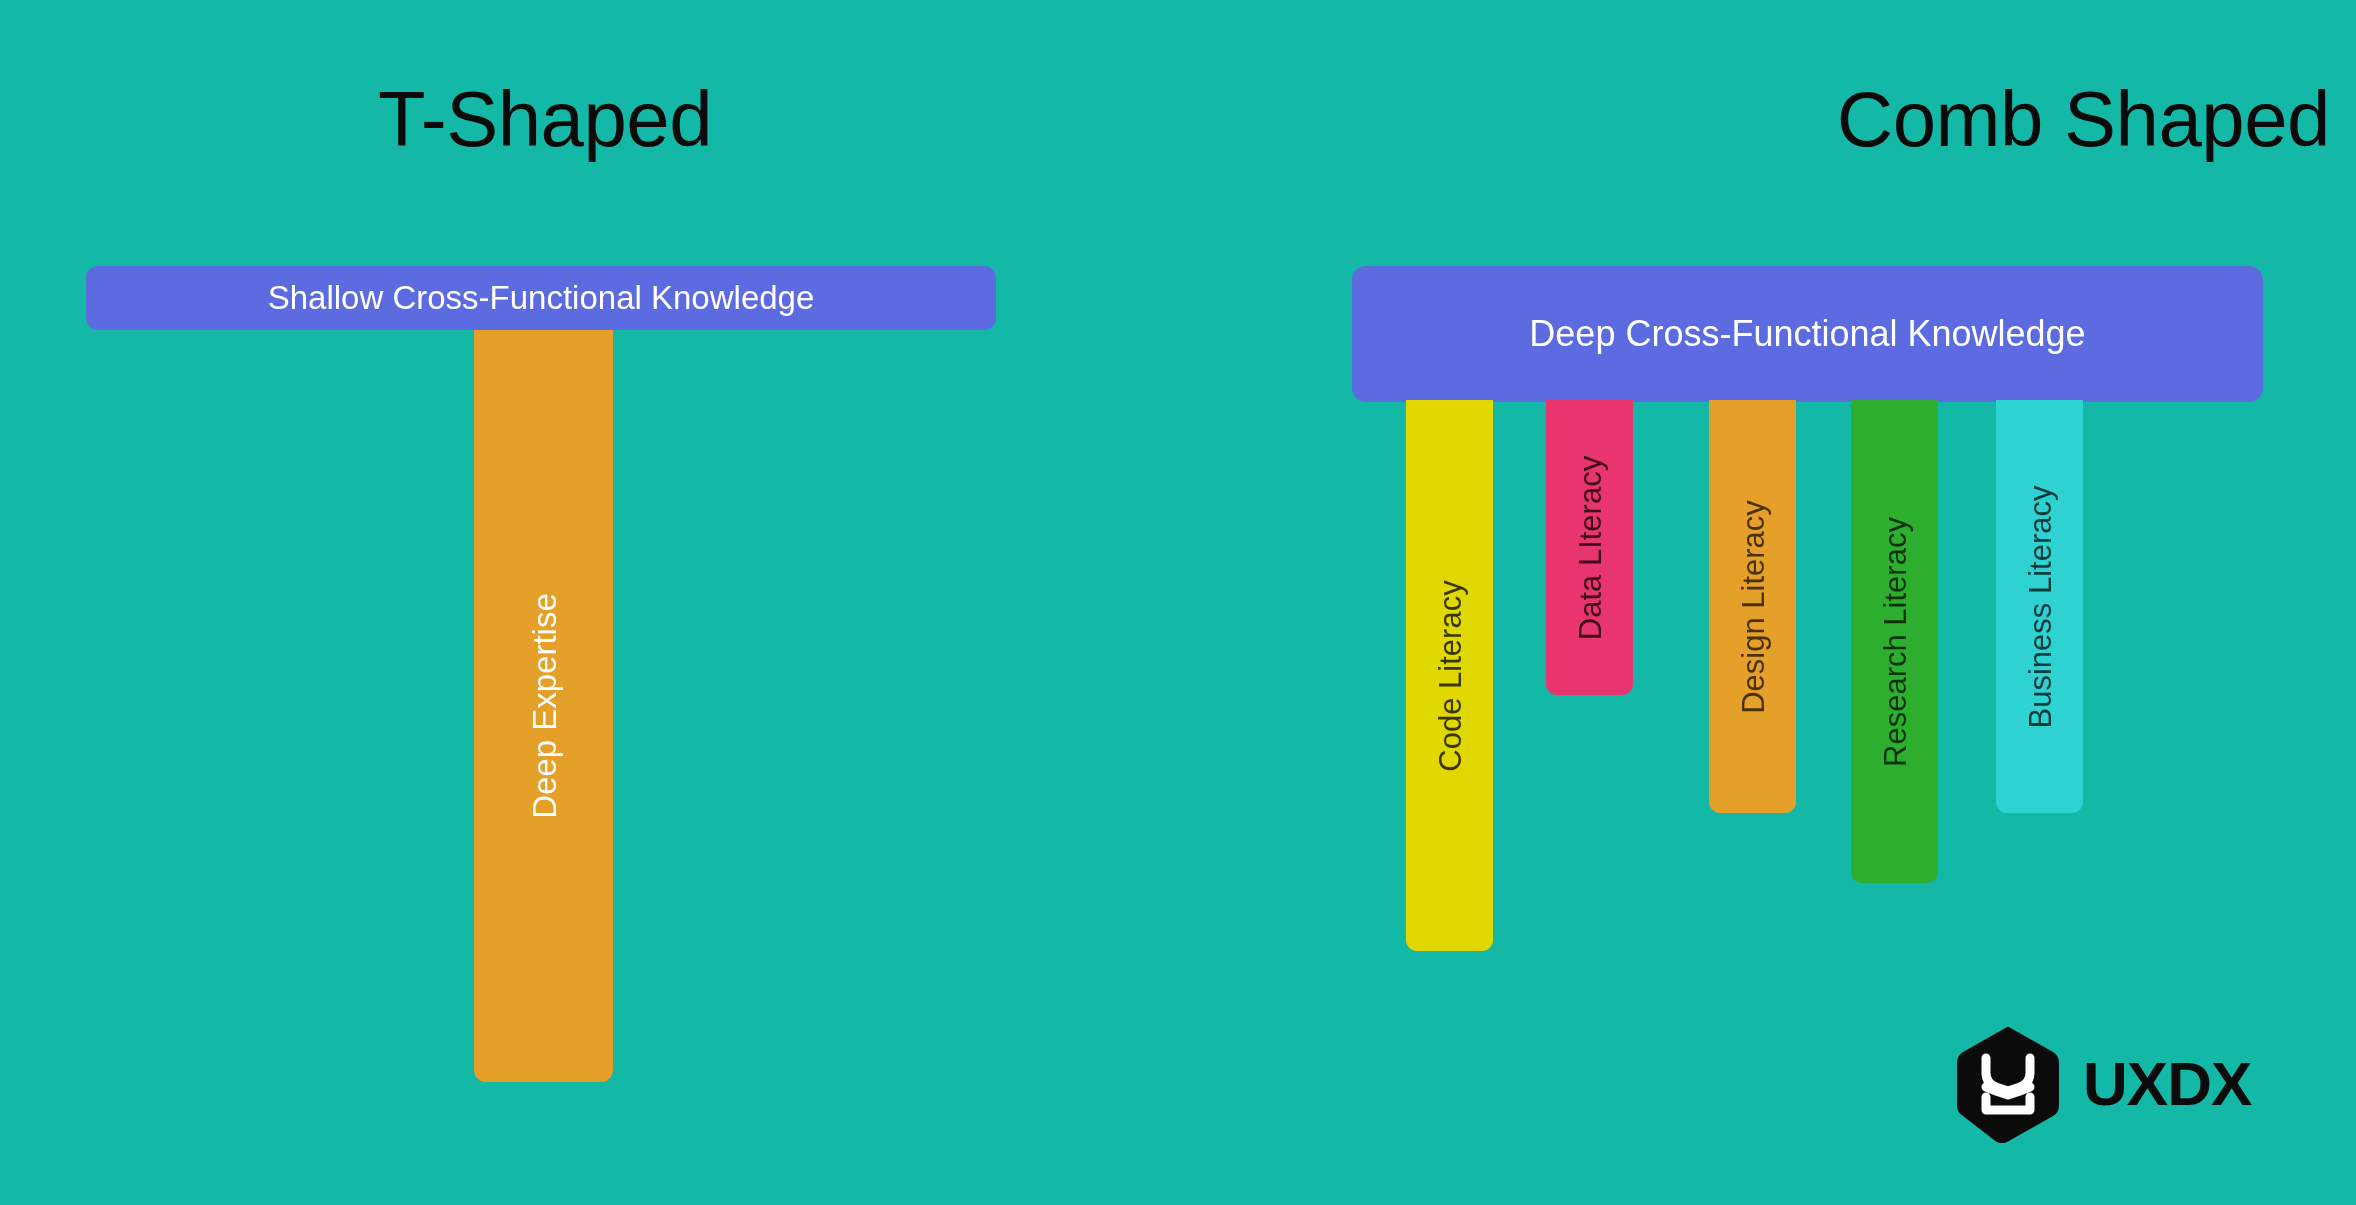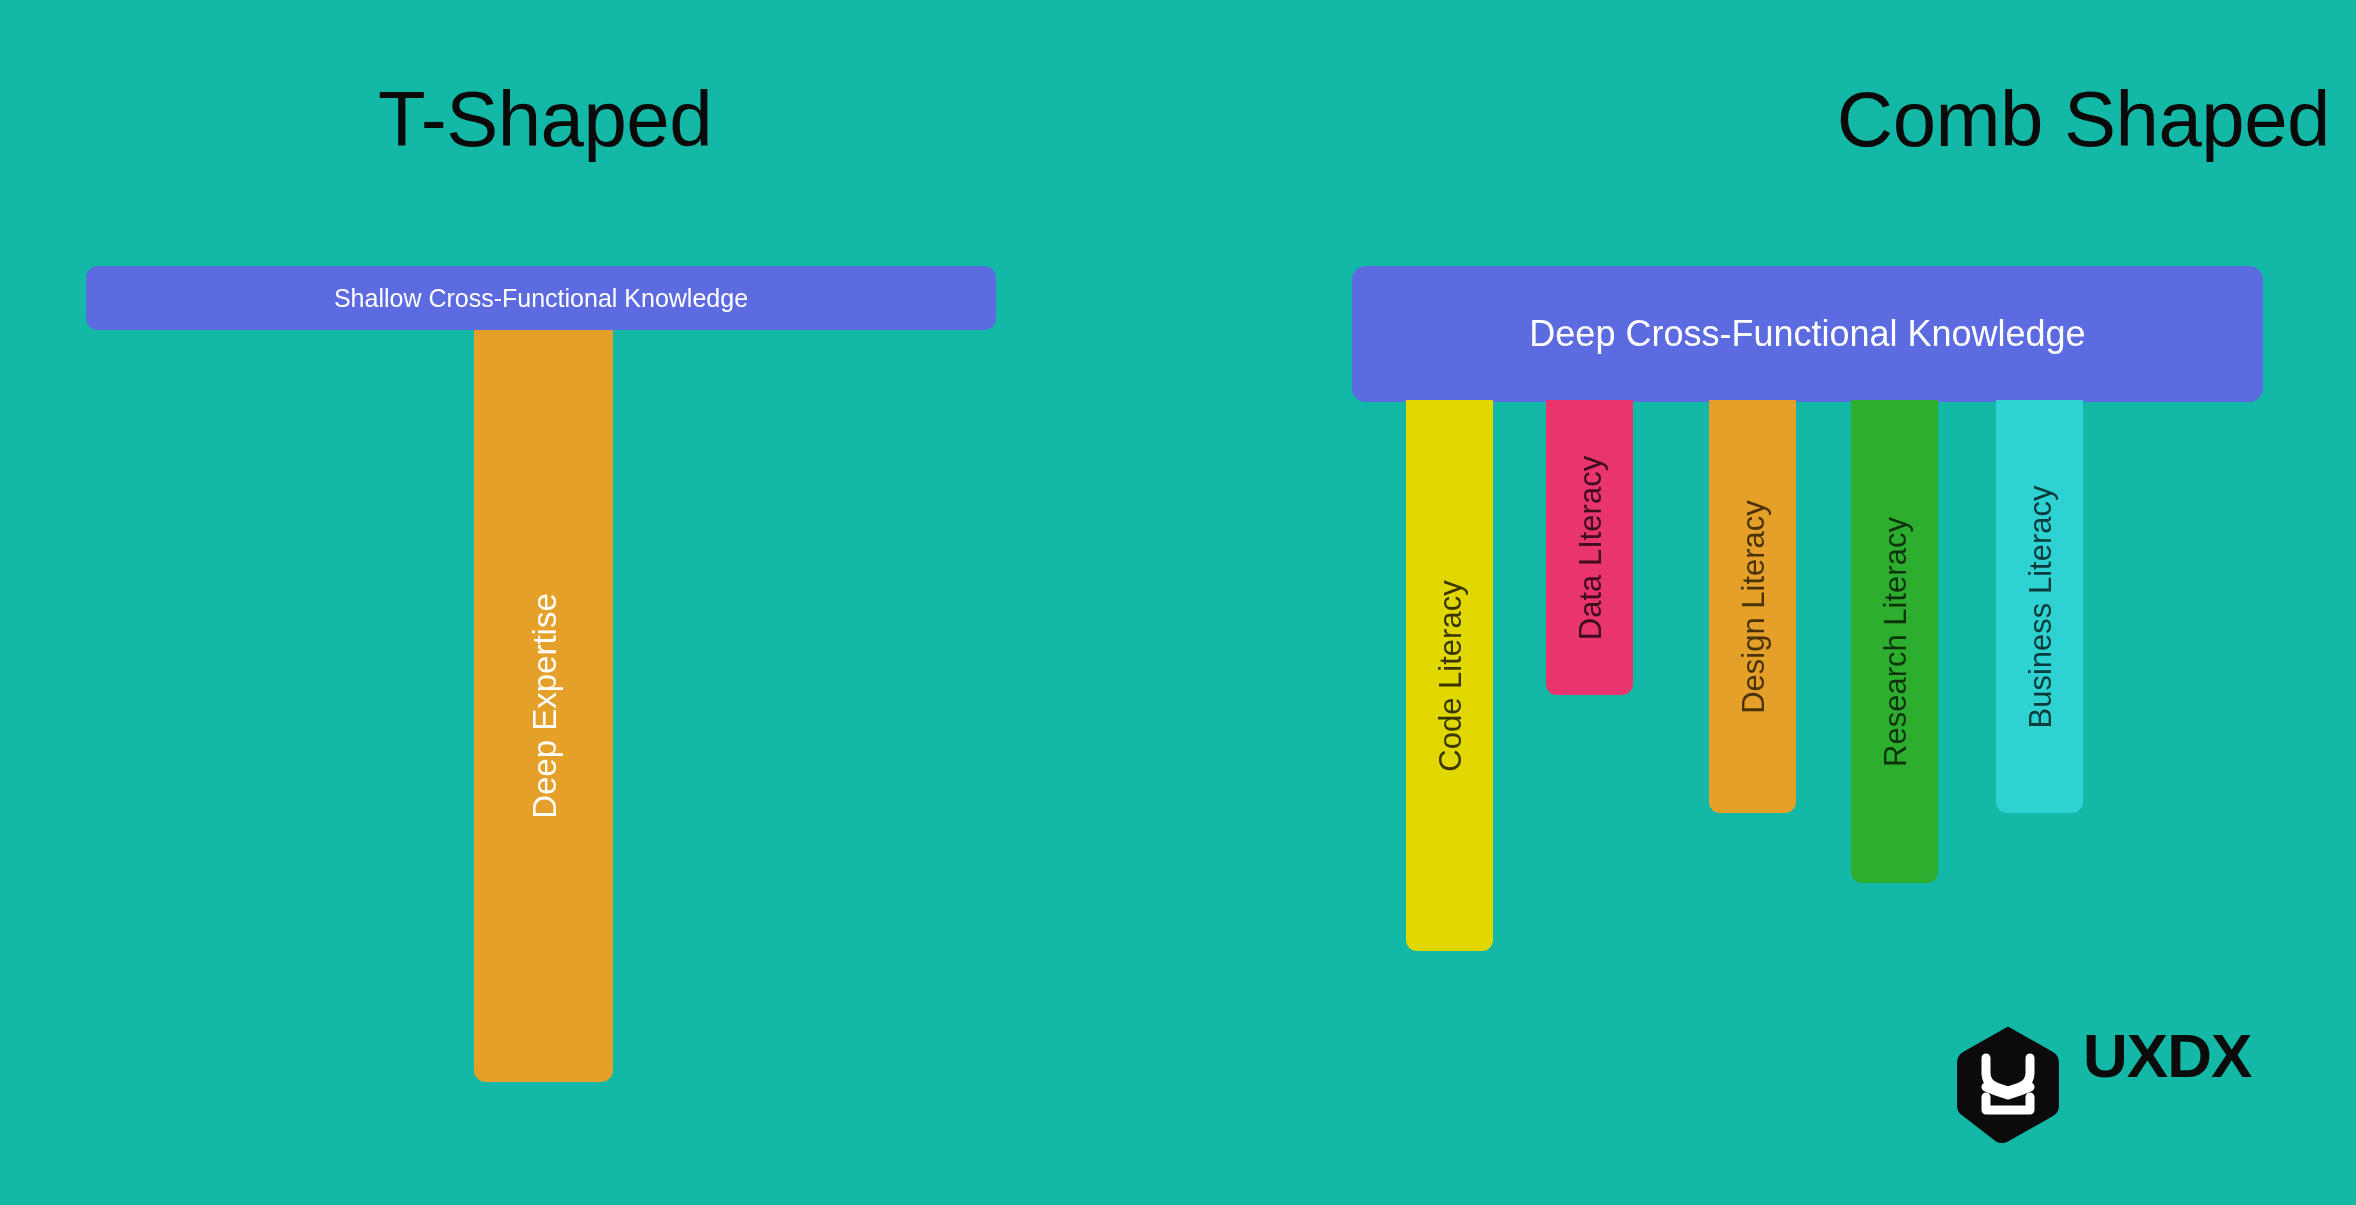--- a/index.html
+++ b/index.html
@@ -61,21 +61,21 @@
     line-height: 1;
   }
 
   
   #t-crossbar {
     left: 86px;  top: 266px;
     width: 910px; height: 64px;
     background: #5c6bdf;
     border-radius: 12px;
   }
-  #t-crossbar .bar-label-h { color: #ffffff; font-size: 25px; }
+  #t-crossbar .bar-label-h { color: #ffffff; font-size: 33px; }
 
   #t-stem {
     left: 474px; top: 330px;
     width: 139px; height: 752px;
     background: #e5a02a;
     border-radius: 0 0 12px 12px;
   }
   #t-stem .bar-label-v { color: #ffffff; font-size: 33px; }
 
   
@@ -94,20 +94,21 @@
     border-radius: 0 0 11px 11px;
   }
   .tooth .bar-label-v { font-size: 31px; }
 
   
   #logo {
     position: absolute;
     left: 1955px;
     top: 1025px;
     display: flex;
+    align-items: center;
     gap: 22px;
   }
   #logo-hex { display: block; }
   #logo-word {
     font-size: 62px;
     font-weight: 700;
     color: #0b0b0b;
     letter-spacing: -1px;
     line-height: 1;
     white-space: nowrap;

